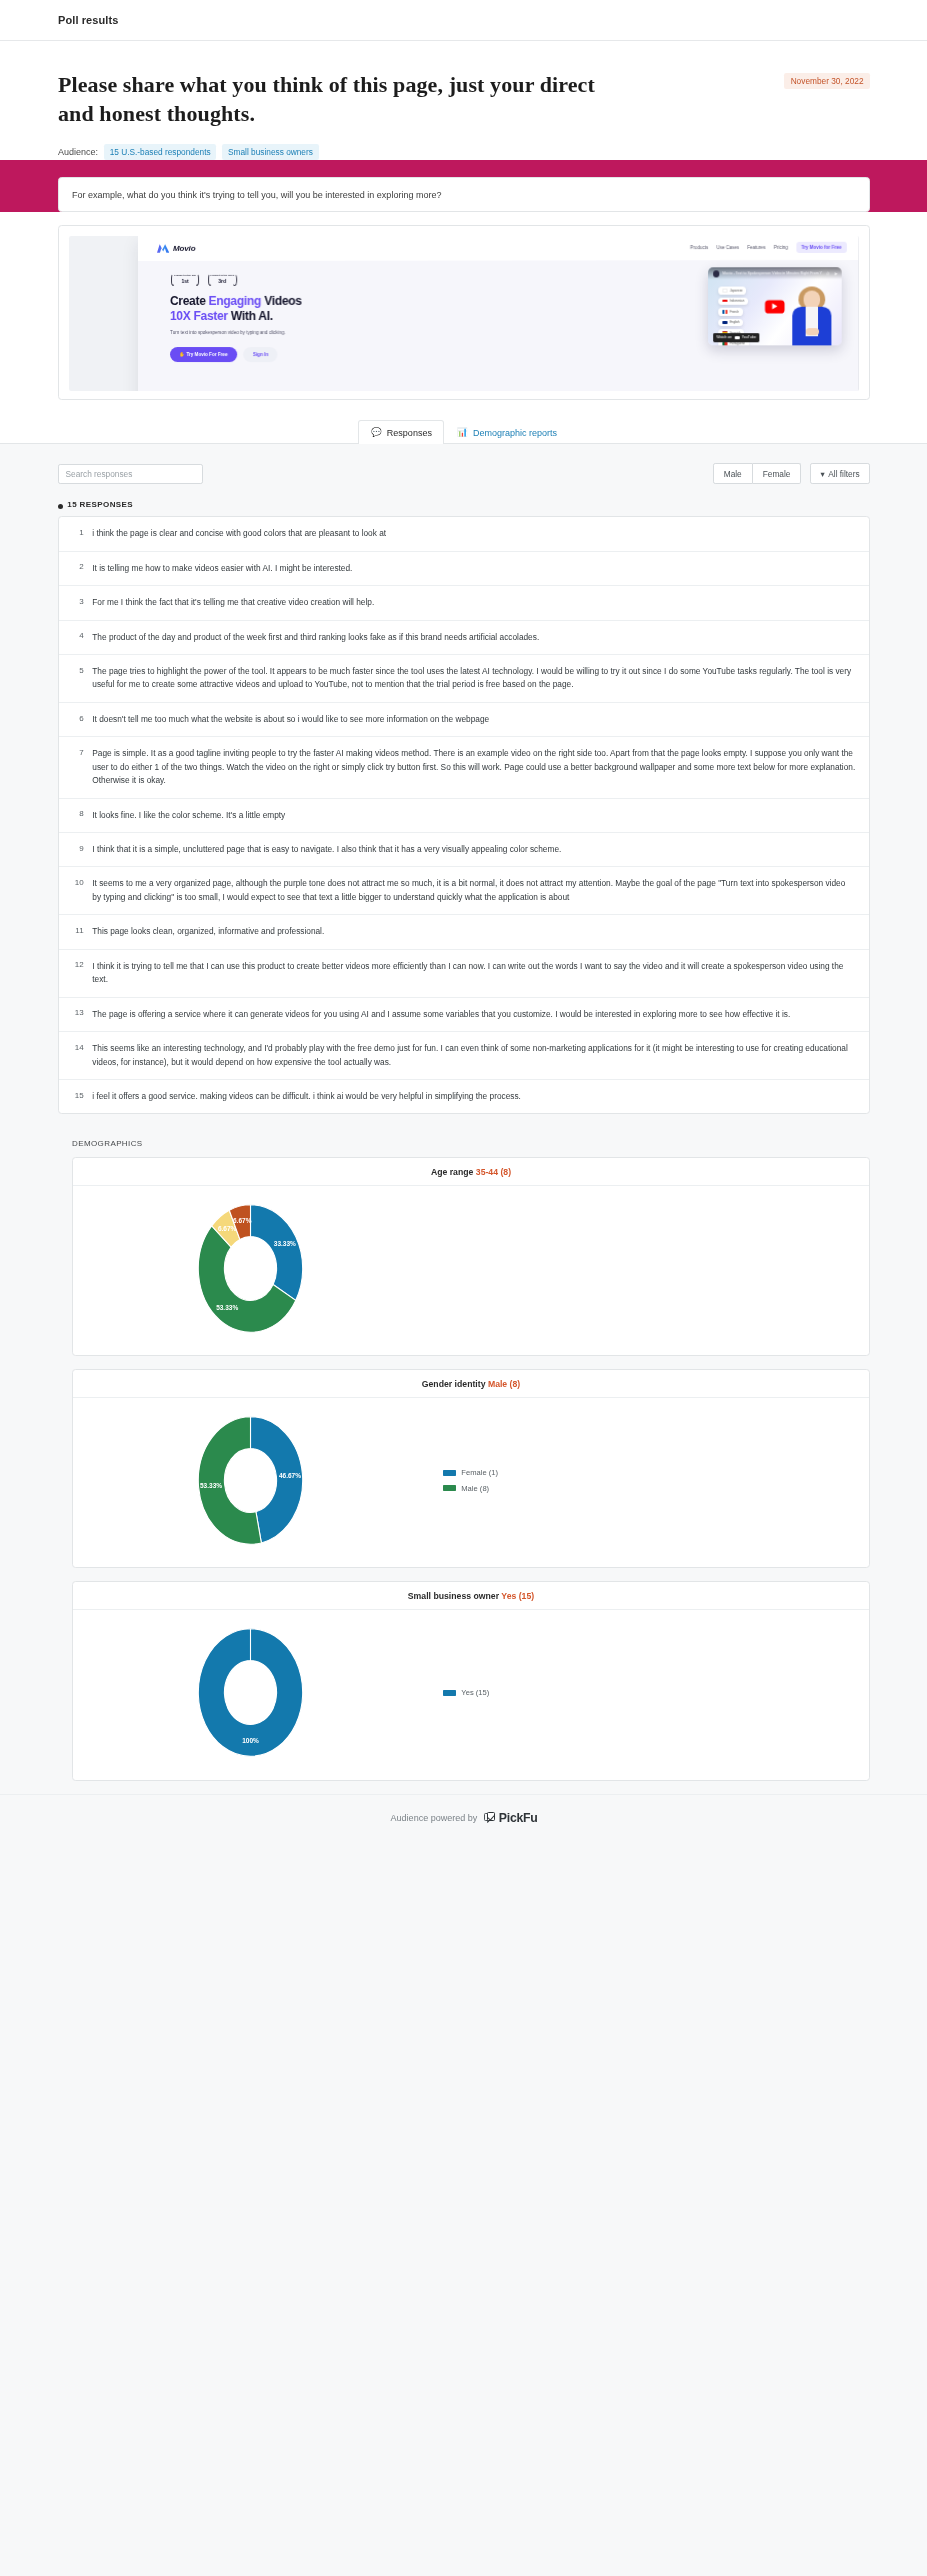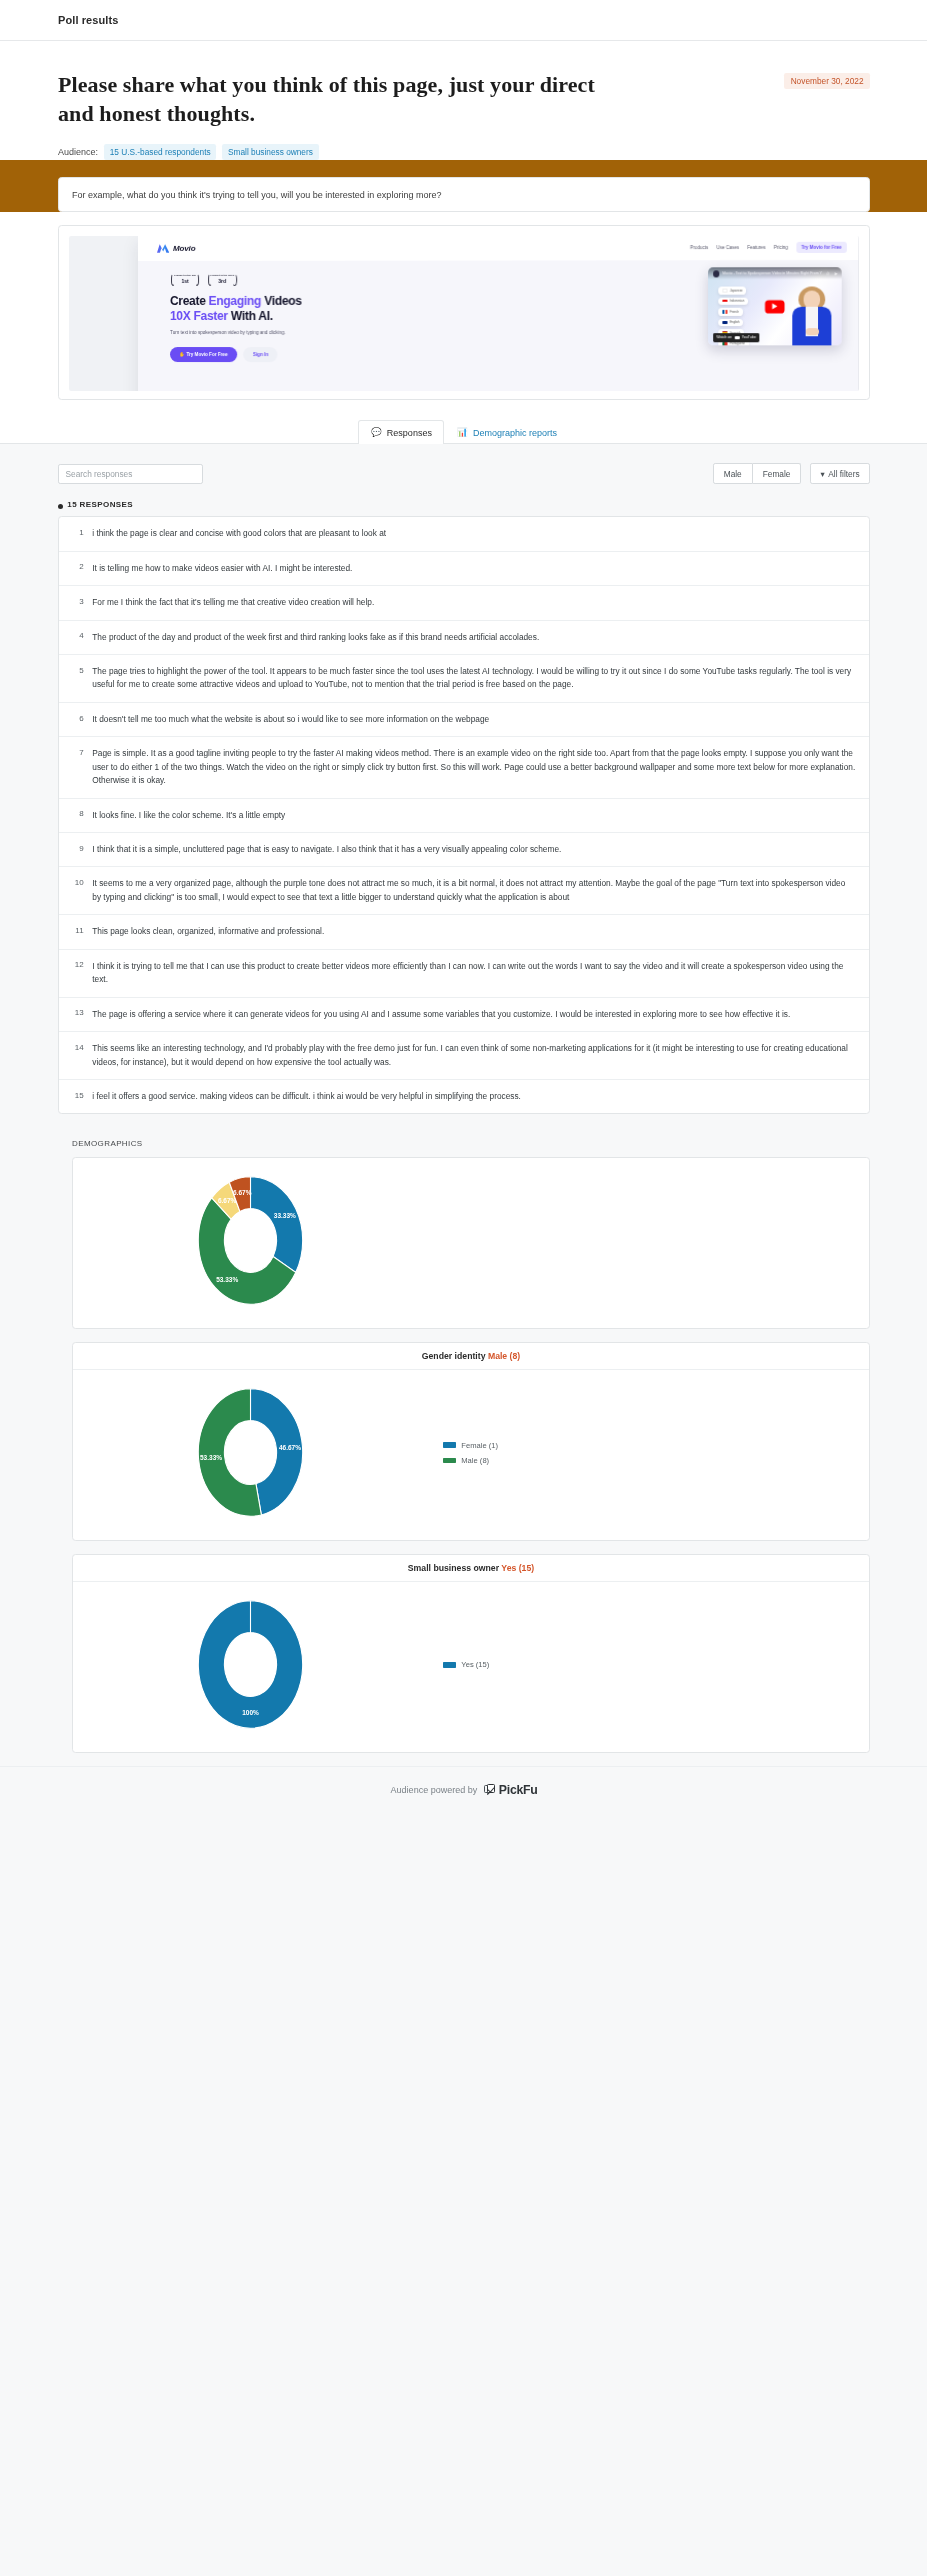--- a/index.html
+++ b/index.html
@@ -61,21 +61,21 @@
   .aud-chip {
     background: #e8f4fa;
     color: #1b7fb5;
     font-size: 8.3px;
     padding: 2.9px 5.8px;
     border-radius: 2.2px;
     white-space: nowrap;
   }
 
   
-  .instruction-wrap { background:#a16207; padding: 17.4px 58px 0 58px; }
+  .instruction-wrap { background:#be185d; padding: 17.4px 58px 0 58px; }
   .instruction {
     border: 0.7px solid #e2e5e7;
     border-radius: 3.6px;
     background: #fff;
     padding: 11.6px 13px;
     font-size: 9px;
     color: #3d3d3d;
   }
 
   
@@ -530,20 +530,24 @@
         <span class="resp-num">15</span>
         <span class="resp-text">i feel it offers a good service. making videos can be difficult. i think ai would be very helpful in simplifying the process.</span>
       </div>
   </div>
 </div>
 
 <div class="demographics">
   <div class="demo-heading">DEMOGRAPHICS</div>
 
   <div class="chart-card">
+    <div class="chart-title">
+      <span>Age range</span>
+      <span class="hl">35-44 (8)</span>
+    </div>
     <div class="chart-body">
       <div class="donut-col">
         <svg id="svg-chart-0" width="145" height="145" viewBox="0 0 200 200">
             <path d="M100,12 A72,88 0 0 1 162.35382907247958,144 L131.1769145362398,122 A36,44 0 0 0 100,56 Z" fill="#1379ad" stroke="#ffffff" stroke-width="1.5"></path>
             <text x="147.38891009508447" y="69.56" text-anchor="middle" class="slice-lbl">33.33%</text>
             <path d="M162.35382907247958,144 A72,88 0 1 1 46.49357256562759,41.1165066404205 L73.24678628281379,70.55825332021026 A36,44 0 1 0 131.1769145362398,122 Z" fill="#2b8a4d" stroke="#ffffff" stroke-width="1.5"></path>
             <text x="67.83639099455587" y="157.1070565837965" text-anchor="middle" class="slice-lbl">53.33%</text>
             <path d="M46.49357256562759,41.1165066404205 A72,88 0 0 1 70.71496169854234,19.60799972745116 L85.35748084927117,59.80399986372558 A36,44 0 0 0 73.24678628281379,70.55825332021026 Z" fill="#f5d87a" stroke="#ffffff" stroke-width="1.5"></path>
             <text x="67.83639099455587" y="48.89294341620352" text-anchor="middle" class="slice-lbl">6.67%</text>
             <path d="M70.71496169854234,19.60799972745116 A72,88 0 0 1 99.99999999999993,12 L99.99999999999996,56 A36,44 0 0 0 85.35748084927117,59.80399986372558 Z" fill="#bf5220" stroke="#ffffff" stroke-width="1.5"></path>

